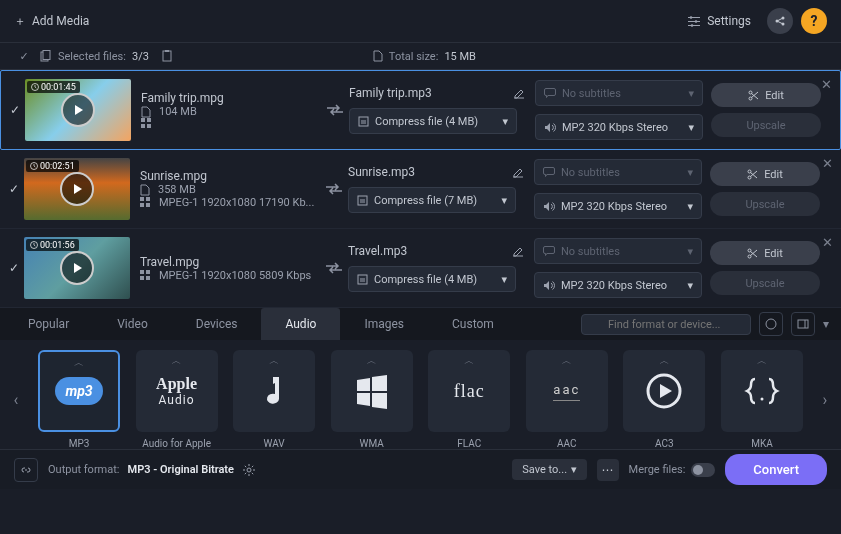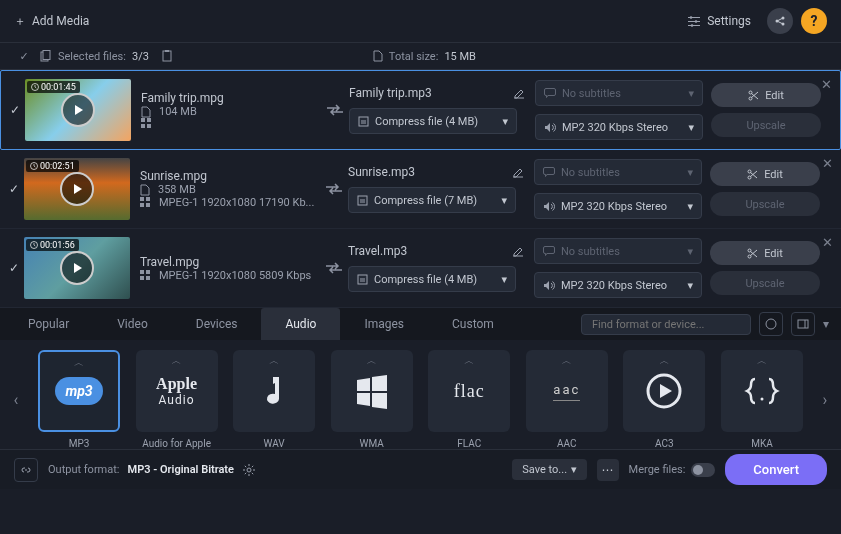--- a/index.html
+++ b/index.html
@@ -38,21 +38,21 @@
   .col-sub { width:186px; padding-left:10px; display:flex; flex-direction:column; gap:8px; }
   .col-act { width:110px; display:flex; flex-direction:column; gap:6px; align-items:flex-end; }
   .act-btn { width:110px; height:24px; background:#3a3f4b; border-radius:12px; display:flex; align-items:center; justify-content:center; gap:6px; font-size:11px; cursor:pointer; }
   .act-btn.disabled { background:#2a2f3a; color:#5e6472; cursor:default; }
   .row-close { position:absolute; top:6px; right:8px; color:#7b818f; cursor:pointer; font-size:13px; }
   
   .tabs-row { display:flex; align-items:center; background:#15181f; height:32px; padding:0 4px; }
   .tab { padding:0 24px; height:32px; display:flex; align-items:center; font-size:12px; color:#8d93a1; cursor:pointer; border-radius:3px 3px 0 0; }
   .tab.active { background:#2a2f3a; color:#e5e8ee; }
   .search-box { flex:1; display:flex; align-items:center; justify-content:flex-end; gap:8px; padding-right:8px; }
-  .search-input { background:#242a36; border:1px solid #353c4a; border-radius:4px; padding:3px 6px 3px 10px; font-size:11px; color:#8d93a1; width:170px; position:relative; }
+  .search-input { background:#242a36; border:1px solid #353c4a; border-radius:4px; padding:3px 6px 3px 26px; font-size:11px; color:#8d93a1; width:170px; position:relative; }
   .search-wrap { position:relative; }
   .search-wrap .si { position:absolute; left:6px; top:50%; transform:translateY(-50%); color:#7b818f; }
   .sq-btn { width:24px; height:24px; border:1px solid #353c4a; border-radius:4px; display:flex; align-items:center; justify-content:center; cursor:pointer; color:#8d93a1; }
   
   .formats { display:flex; align-items:center; padding:10px 4px 0; gap:10px; background:#1a1e28; }
   .nav-arrow { width:24px; height:60px; display:flex; align-items:center; justify-content:center; color:#7b818f; cursor:pointer; font-size:16px; }
   .card-wrap { display:flex; flex-direction:column; align-items:center; gap:6px; }
   .card { width:82px; height:82px; background:#242a36; border-radius:6px; display:flex; flex-direction:column; align-items:center; justify-content:center; cursor:pointer; position:relative; }
   .card.selected { border:2px solid #4a90e2; background:#1e2530; }
   .card .chev { position:absolute; top:4px; color:#7b818f; font-size:10px; }

